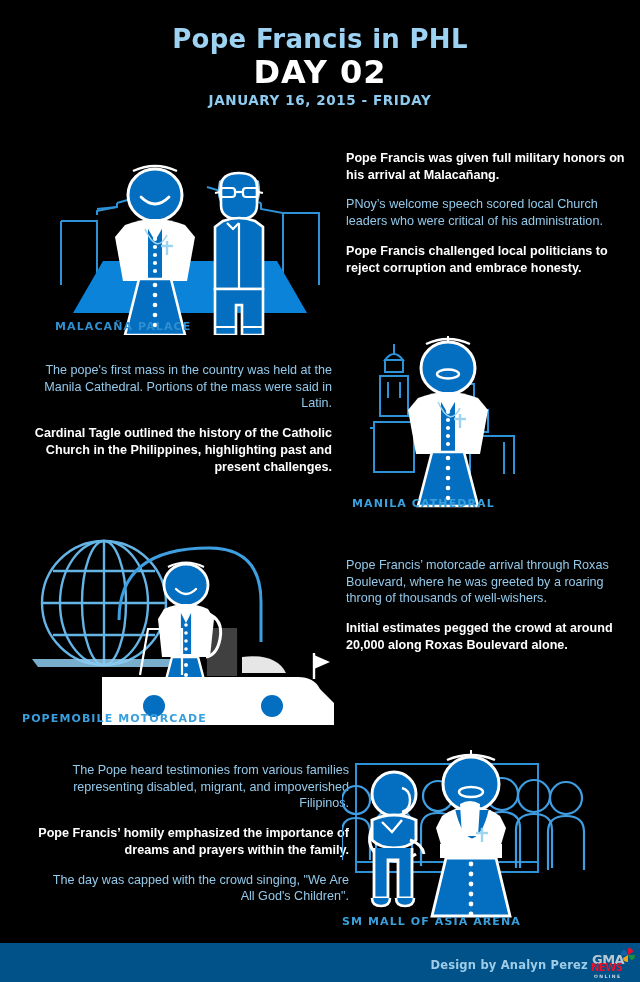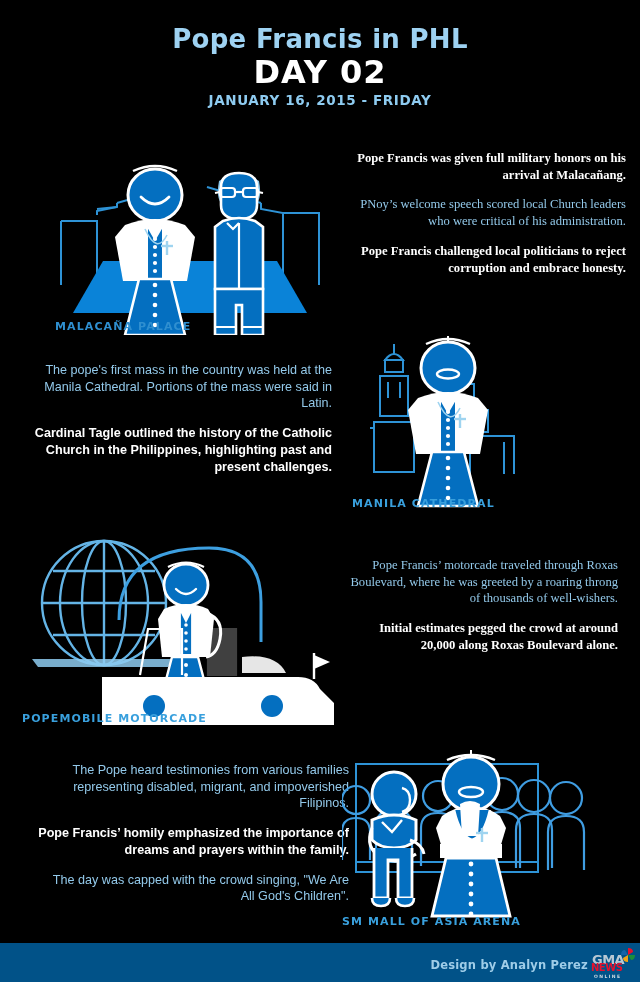--- a/index.html
+++ b/index.html
@@ -58,21 +58,21 @@
   .textblock { position: absolute; }
   .para {
     font-size: 12.6px;
     line-height: 1.33;
     margin-bottom: 13px;
   }
   .para:last-child { margin-bottom: 0; }
   .para.white  { color: #ffffff; font-weight: bold; }
   .para.light  { color: #93c9ea; font-weight: normal; }
 
-  .tb-left  { text-align: right; font-family: Liberation Serif, serif; }
+  .tb-left  { text-align: left; }
   .tb-right { text-align: right; }
 
   
   #block-malacanang { left: 346px; top: 150px; width: 280px; }
   #block-cathedral  { left: 20px;  top: 362px; width: 312px; }
   #block-motorcade  { left: 346px; top: 557px; width: 272px; }
   #block-moa        { left: 20px;  top: 762px; width: 312px; text-align: right; margin-left: 17px; }
 
   
   .scene { position: absolute; }
@@ -353,21 +353,21 @@
 
       <circle cx="132" cy="181" r="21" fill="#ffffff"></circle>
       <circle cx="132" cy="181" r="11" fill="#046fc0"></circle>
       <circle cx="250" cy="181" r="21" fill="#ffffff"></circle>
       <circle cx="250" cy="181" r="11" fill="#046fc0"></circle>
     </svg>
     <div class="caption bright" id="cap-motorcade">POPEMOBILE MOTORCADE</div>
   </div>
 
   <div class="textblock tb-left" id="block-motorcade">
-    <p class="para light">Pope Francis’ motorcade traveled through Roxas Boulevard, where he was greeted by a roaring throng of thousands of well-wishers.</p>
+    <p class="para light">Pope Francis’ motorcade arrival through Roxas Boulevard, where he was greeted by a roaring throng of thousands of well-wishers.</p>
     <p class="para white">Initial estimates pegged the crowd at around 20,000 along Roxas Boulevard alone.</p>
   </div>
 
   <div class="textblock tb-right" id="block-moa">
     <p class="para light">The Pope heard testimonies from various families representing disabled, migrant, and impoverished Filipinos.</p>
     <p class="para white">Pope Francis’ homily emphasized the importance of dreams and prayers within the family.</p>
     <p class="para light">The day was capped with the crowd singing, "We Are All God's Children".</p>
   </div>
 
   <div class="scene" id="scene-moa">

